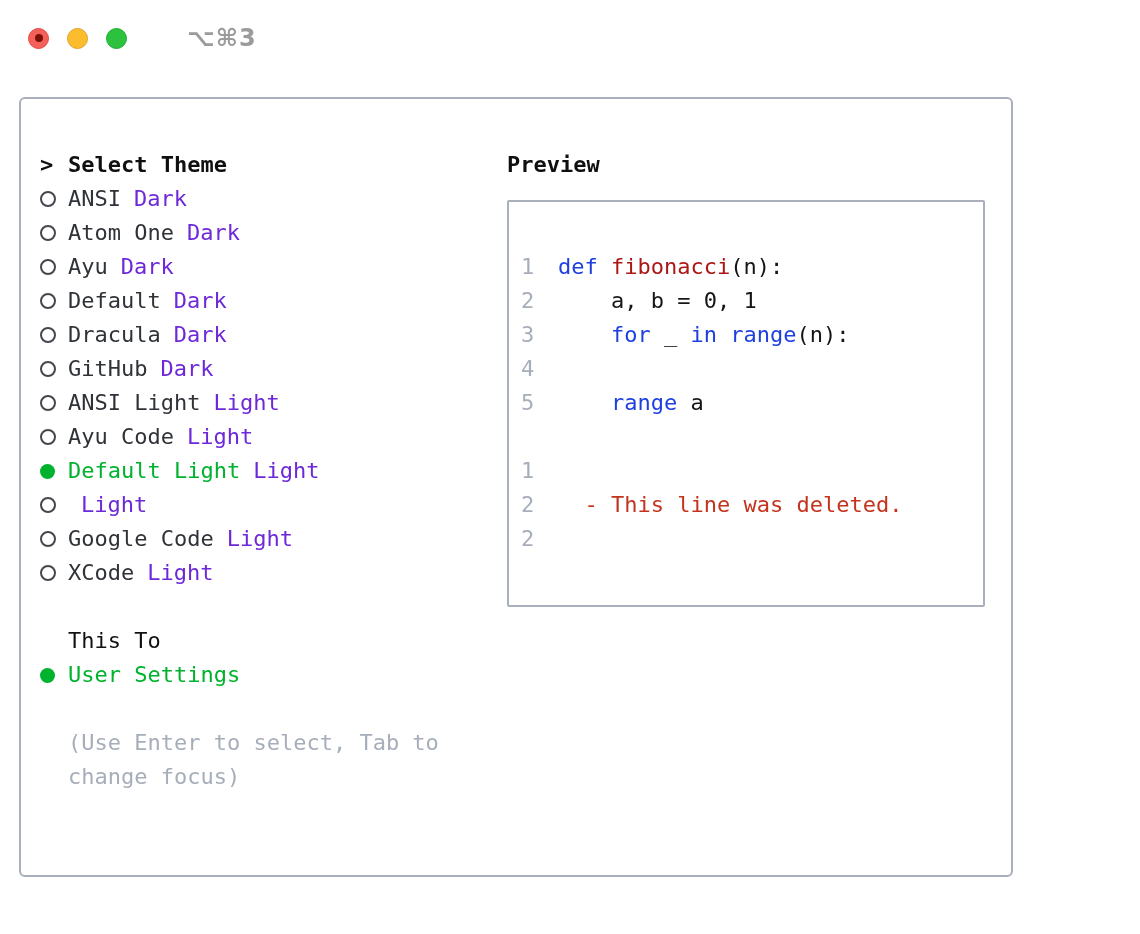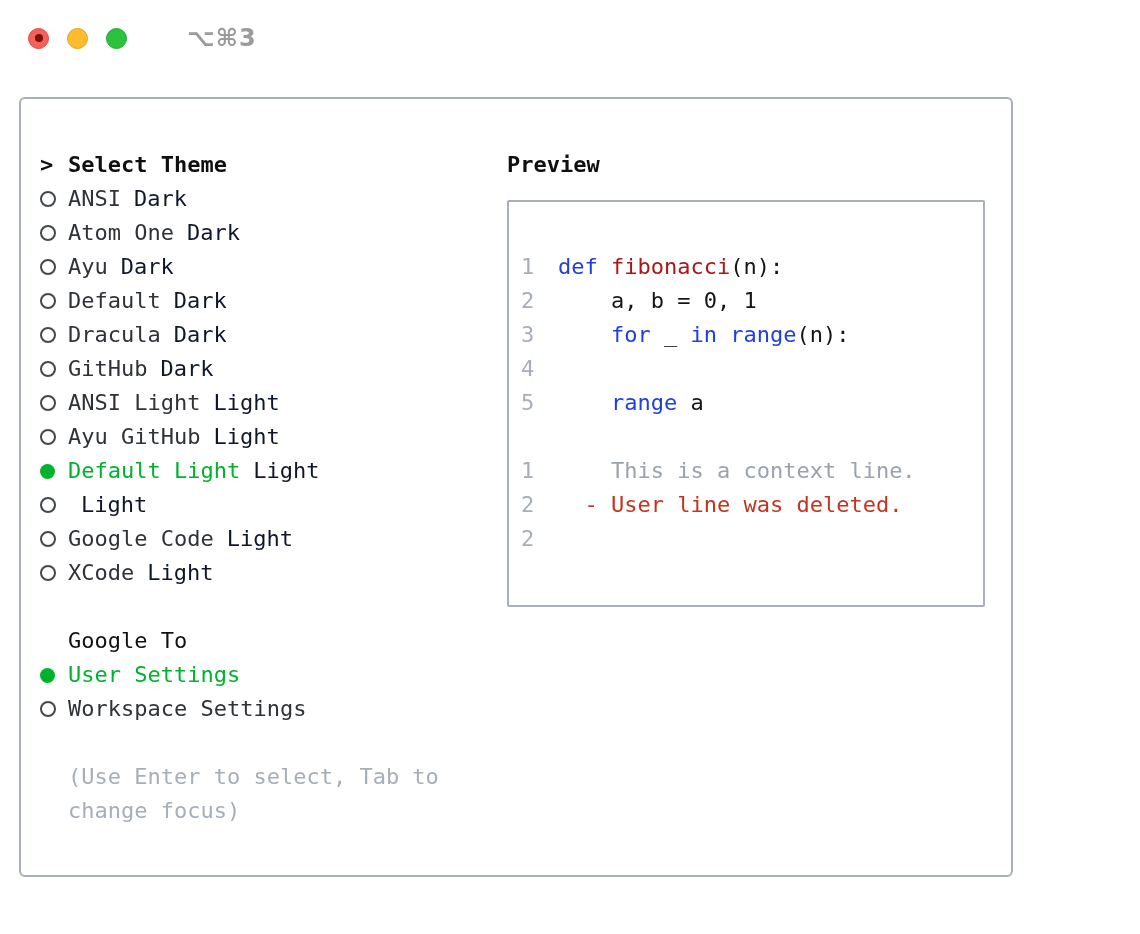--- a/index.html
+++ b/index.html
@@ -27,21 +27,21 @@
 
   .prompt{width:28px;flex:none;font-weight:700;color:#0f0f0f;}
   .list-title{font-weight:700;color:#0f0f0f;white-space:pre;text-align:right;}
 
   .marker{width:28px;flex:none;display:flex;align-items:center;}
   .marker .ring{width:12px;height:12px;border:2px solid #43474e;border-radius:50%;box-sizing:content-box;}
   .marker.sel .ring{width:15px;height:15px;border:none;background:#00b22d;}
 
   .tname{color:#2f3338;white-space:pre;}
   .tname.sel{color:#00b22d;}
-  .tvariant{color:#0f172a;margin-left:13px;white-space:pre;}
+  .tvariant{color:#6d28d9;margin-left:13px;white-space:pre;}
 
   .apply-title{margin-left:28px;color:#111111;white-space:pre;}
   .hint{margin-top:0;max-width:420px;font-size:22px;line-height:34px;color:#a6aeba;margin-left:28px;}
 
   
   .preview-title{height:34px;line-height:34px;font-size:22px;font-weight:700;color:#0f0f0f;}
   .preview-box{margin-top:18px;width:478px;box-sizing:border-box;border:2px solid #a9b0bb;border-radius:2px;
                background:#ffffff;padding:48px 8px 49px 12px;}
   .code-line{height:34px;display:flex;align-items:center;font-size:22px;line-height:34px;white-space:pre;}
   .ln{width:14px;margin-right:23px;flex:none;color:#a6aeba;text-align:left;}
@@ -122,21 +122,21 @@
             <span class="marker">
               <span class="ring"></span>
             </span>
             <span class="tname">ANSI Light</span>
             <span class="tvariant">Light</span>
           </div>
           <div class="row theme-option">
             <span class="marker">
               <span class="ring"></span>
             </span>
-            <span class="tname">Ayu GitHub</span>
+            <span class="tname">Ayu Code</span>
             <span class="tvariant">Light</span>
           </div>
           <div class="row theme-option">
             <span class="marker sel">
               <span class="ring"></span>
             </span>
             <span class="tname sel">Default Light</span>
             <span class="tvariant">Light</span>
           </div>
           <div class="row theme-option">
@@ -157,54 +157,48 @@
               <span class="ring"></span>
             </span>
             <span class="tname">XCode</span>
             <span class="tvariant">Light</span>
           </div>
         </div>
 
       <div class="spacer"></div>
 
       <div class="row">
-        <span class="apply-title">Google To</span>
+        <span class="apply-title">This To</span>
       </div>
 
       <div>
           <div class="row apply-option">
             <span class="marker sel">
               <span class="ring"></span>
             </span>
             <span class="tname sel">User Settings</span>
-          </div>
-          <div class="row apply-option">
-            <span class="marker">
-              <span class="ring"></span>
-            </span>
-            <span class="tname">Workspace Settings</span>
           </div>
         </div>
 
       <div class="spacer"></div>
 
       <div class="hint">(Use Enter to select, Tab to change focus)</div>
     </div>
 
     <div class="right-col">
       <div class="preview-title">Preview</div>
       <div class="preview-box">
         <div>
             <div class="code-line"><span class="ln">1</span><span class="code"><span class="kw">def</span><span class="plain"> </span><span class="fn">fibonacci</span><span class="plain">(n):</span></span></div>
             <div class="code-line"><span class="ln">2</span><span class="code"><span class="plain">    a, b = 0, 1</span></span></div>
             <div class="code-line"><span class="ln">3</span><span class="code"><span class="plain">    </span><span class="kw">for</span><span class="plain"> _ </span><span class="kw">in</span><span class="plain"> </span><span class="kw">range</span><span class="plain">(n):</span></span></div>
             <div class="code-line"><span class="ln">4</span></div>
             <div class="code-line"><span class="ln">5</span><span class="code"><span class="plain">    </span><span class="kw">range</span><span class="plain"> a</span></span></div>
             <div class="code-line"><span class="ln"></span><span class="code"></span></div>
-            <div class="code-line"><span class="ln">1</span><span class="code"><span class="ctx">    This is a context line.</span></span></div>
-            <div class="code-line"><span class="ln">2</span><span class="code"><span class="del">  - User line was deleted.</span></span></div>
+            <div class="code-line"><span class="ln">1</span></div>
+            <div class="code-line"><span class="ln">2</span><span class="code"><span class="del">  - This line was deleted.</span></span></div>
             <div class="code-line"><span class="ln">2</span></div>
           </div>
       </div>
     </div>
 
   </div>
 </div>
 
 </body></html>

